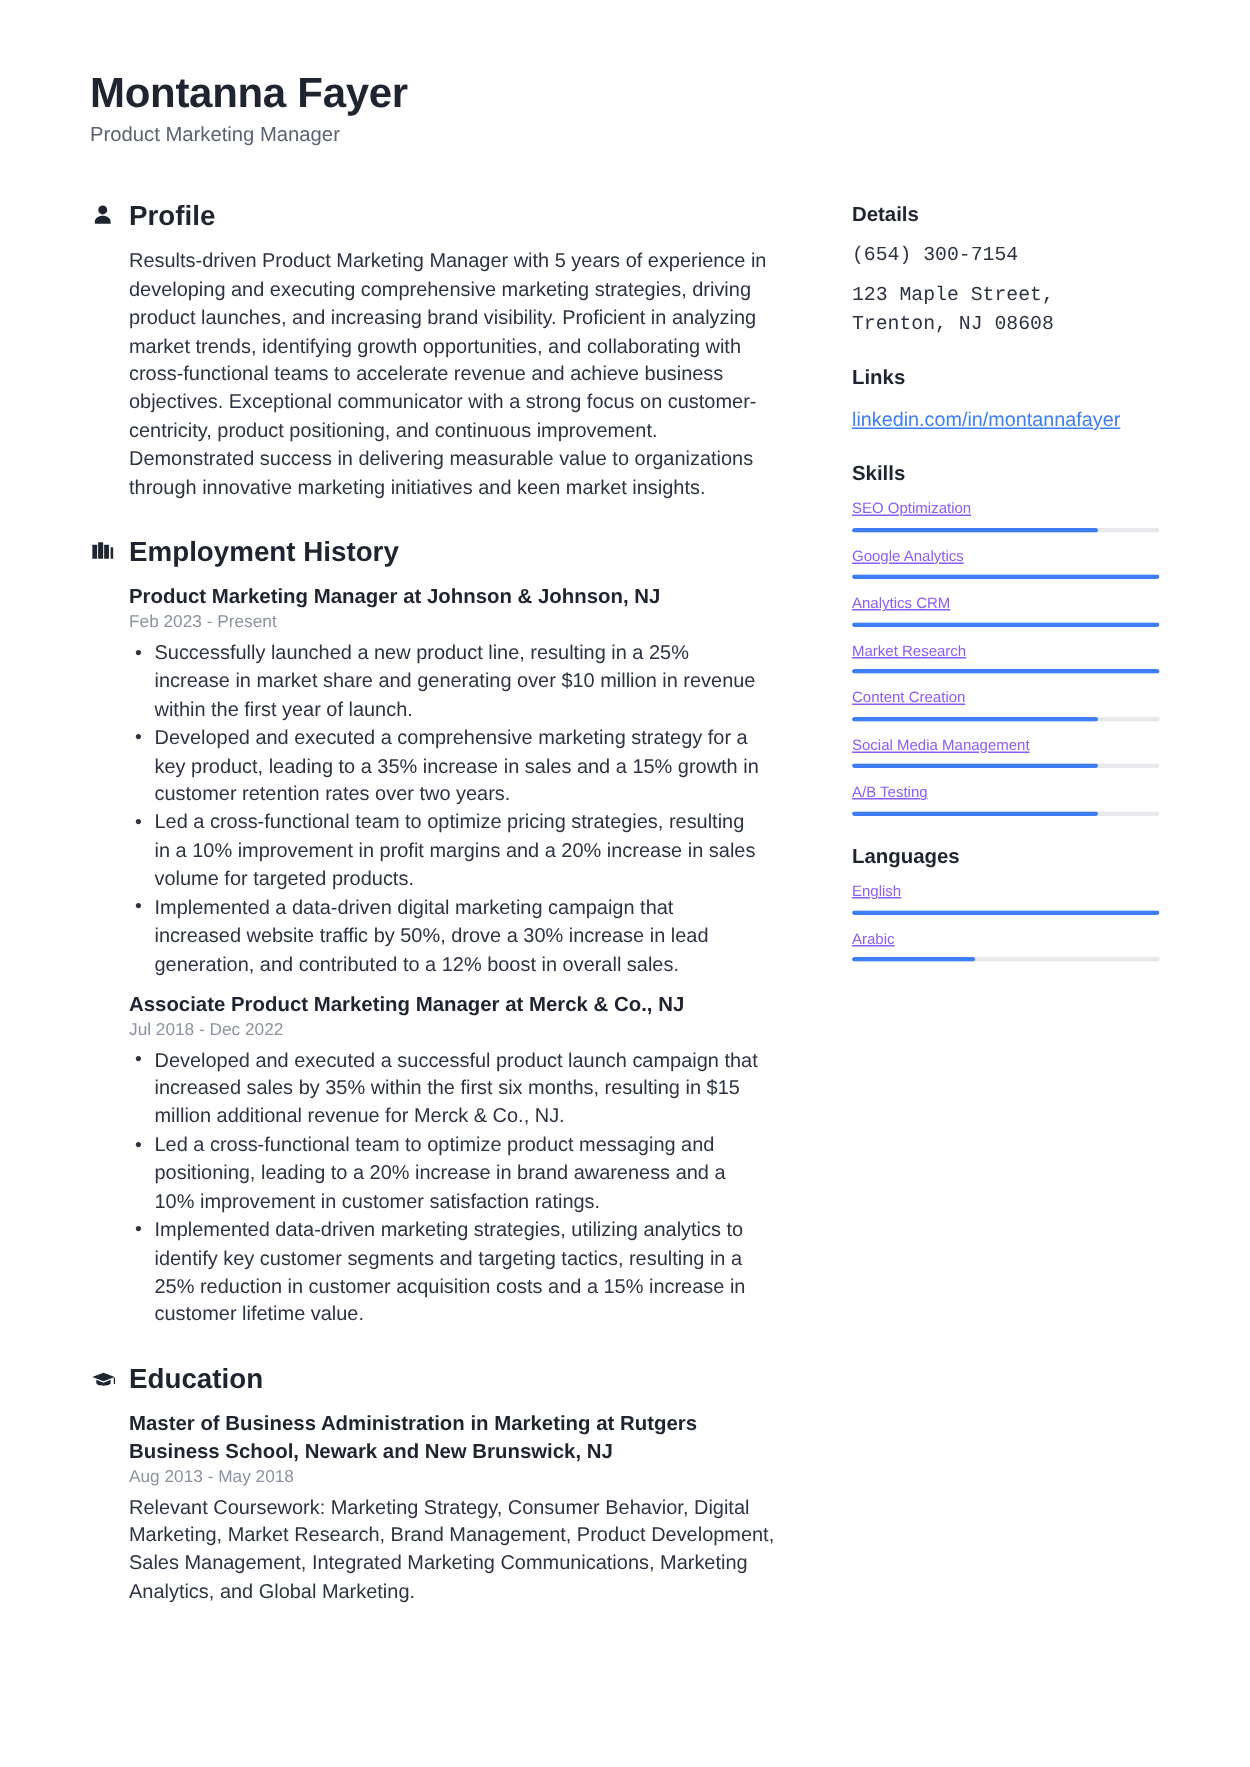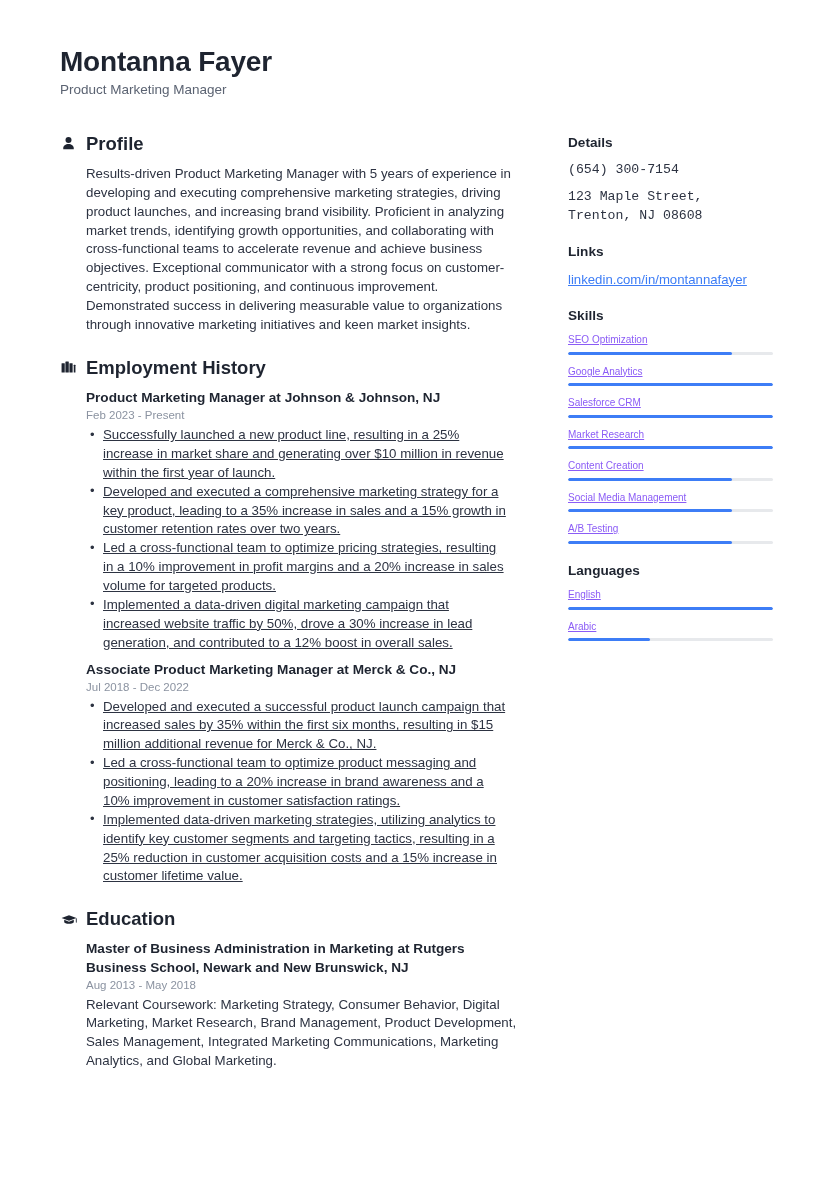--- a/index.html
+++ b/index.html
@@ -103,21 +103,20 @@
   .entry-date {
     font-size: 11.5px;
     color: #8b93a1;
     line-height: 1.3;
     margin: 0 0 3px 0;
   }
   ul.bullets {
     margin: 0 16px 8px 0;
     padding-left: 17px;
     list-style: none;
-    text-decoration: underline;
   }
   ul.bullets li {
     position: relative;
     font-size: 13.3px;
     line-height: 1.42;
     color: #2d3342;
     margin-bottom: 0px;
     padding-left: 0;
   }
   ul.bullets li::before {
@@ -309,21 +308,21 @@
         </div>
 
         <div class="rated-item">
           <span class="rated-label">Google Analytics</span>
           <div class="bar-track">
             <div class="bar-fill" style="width: 100%; background: rgb(61, 125, 246);"></div>
           </div>
         </div>
 
         <div class="rated-item">
-          <span class="rated-label">Salesforce CRM</span>
+          <span class="rated-label">Analytics CRM</span>
           <div class="bar-track">
             <div class="bar-fill" style="width: 100%; background: rgb(61, 125, 246);"></div>
           </div>
         </div>
 
         <div class="rated-item">
           <span class="rated-label">Market Research</span>
           <div class="bar-track">
             <div class="bar-fill" style="width: 100%; background: rgb(61, 125, 246);"></div>
           </div>

